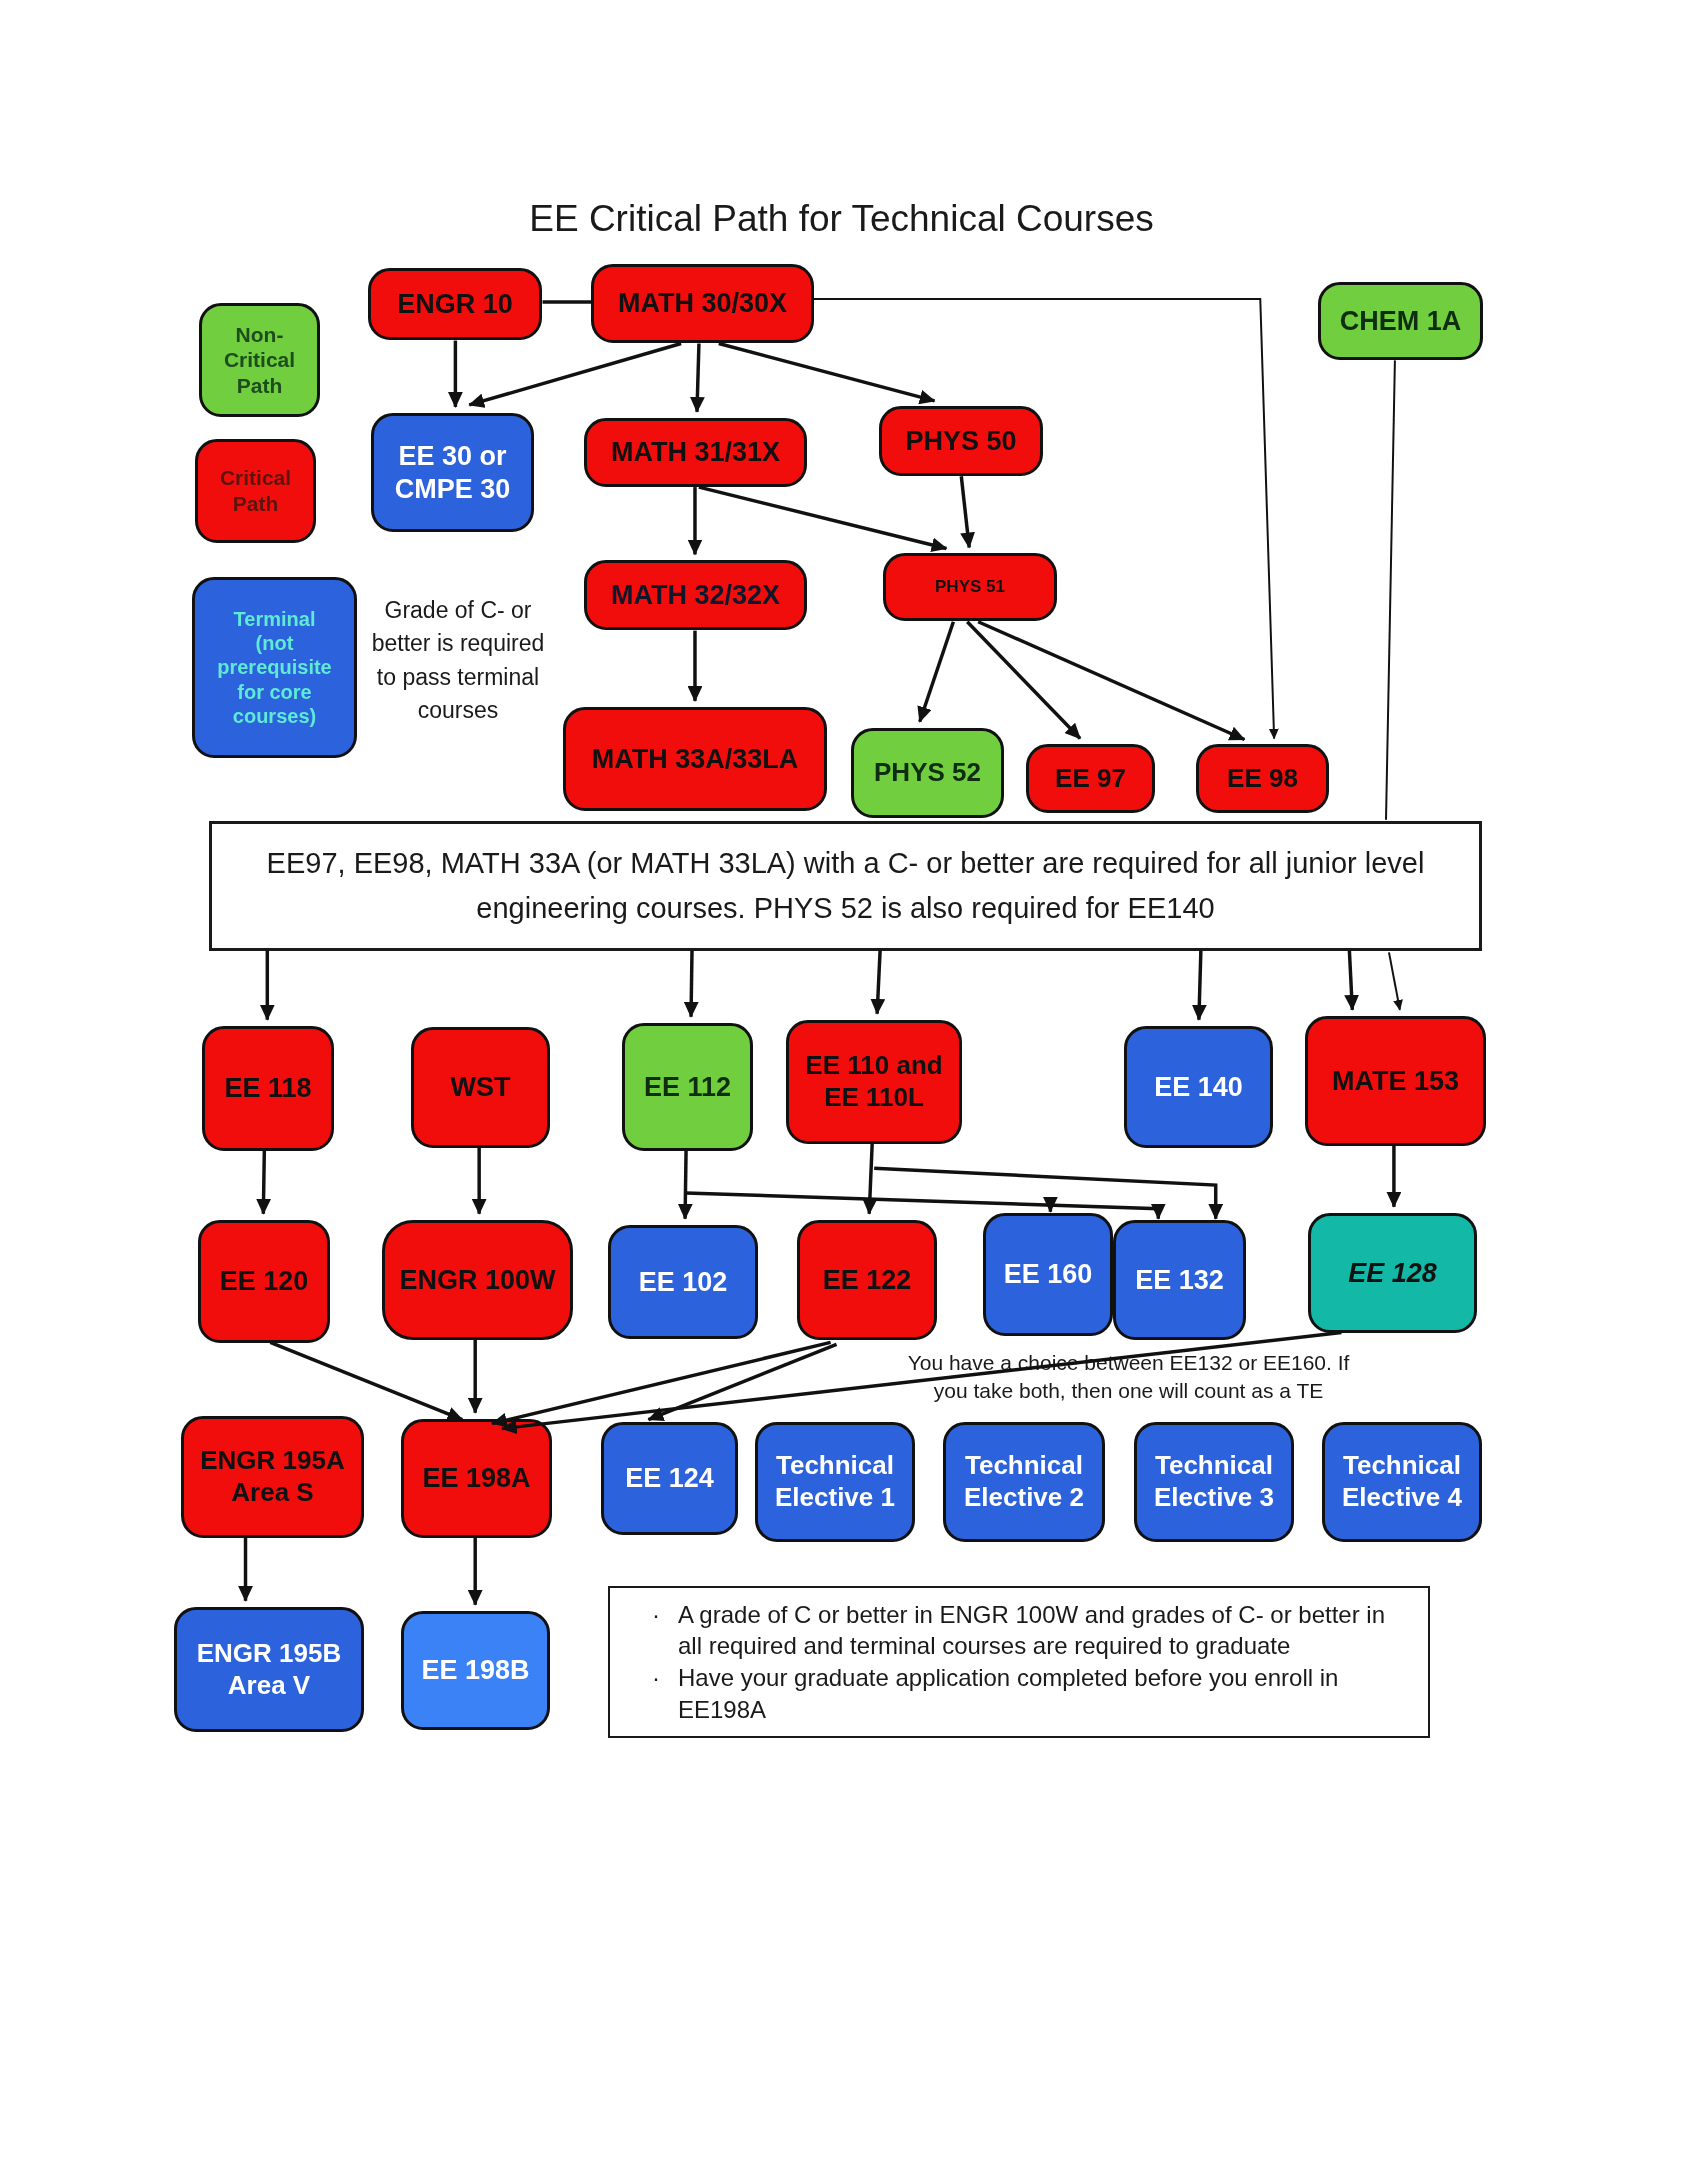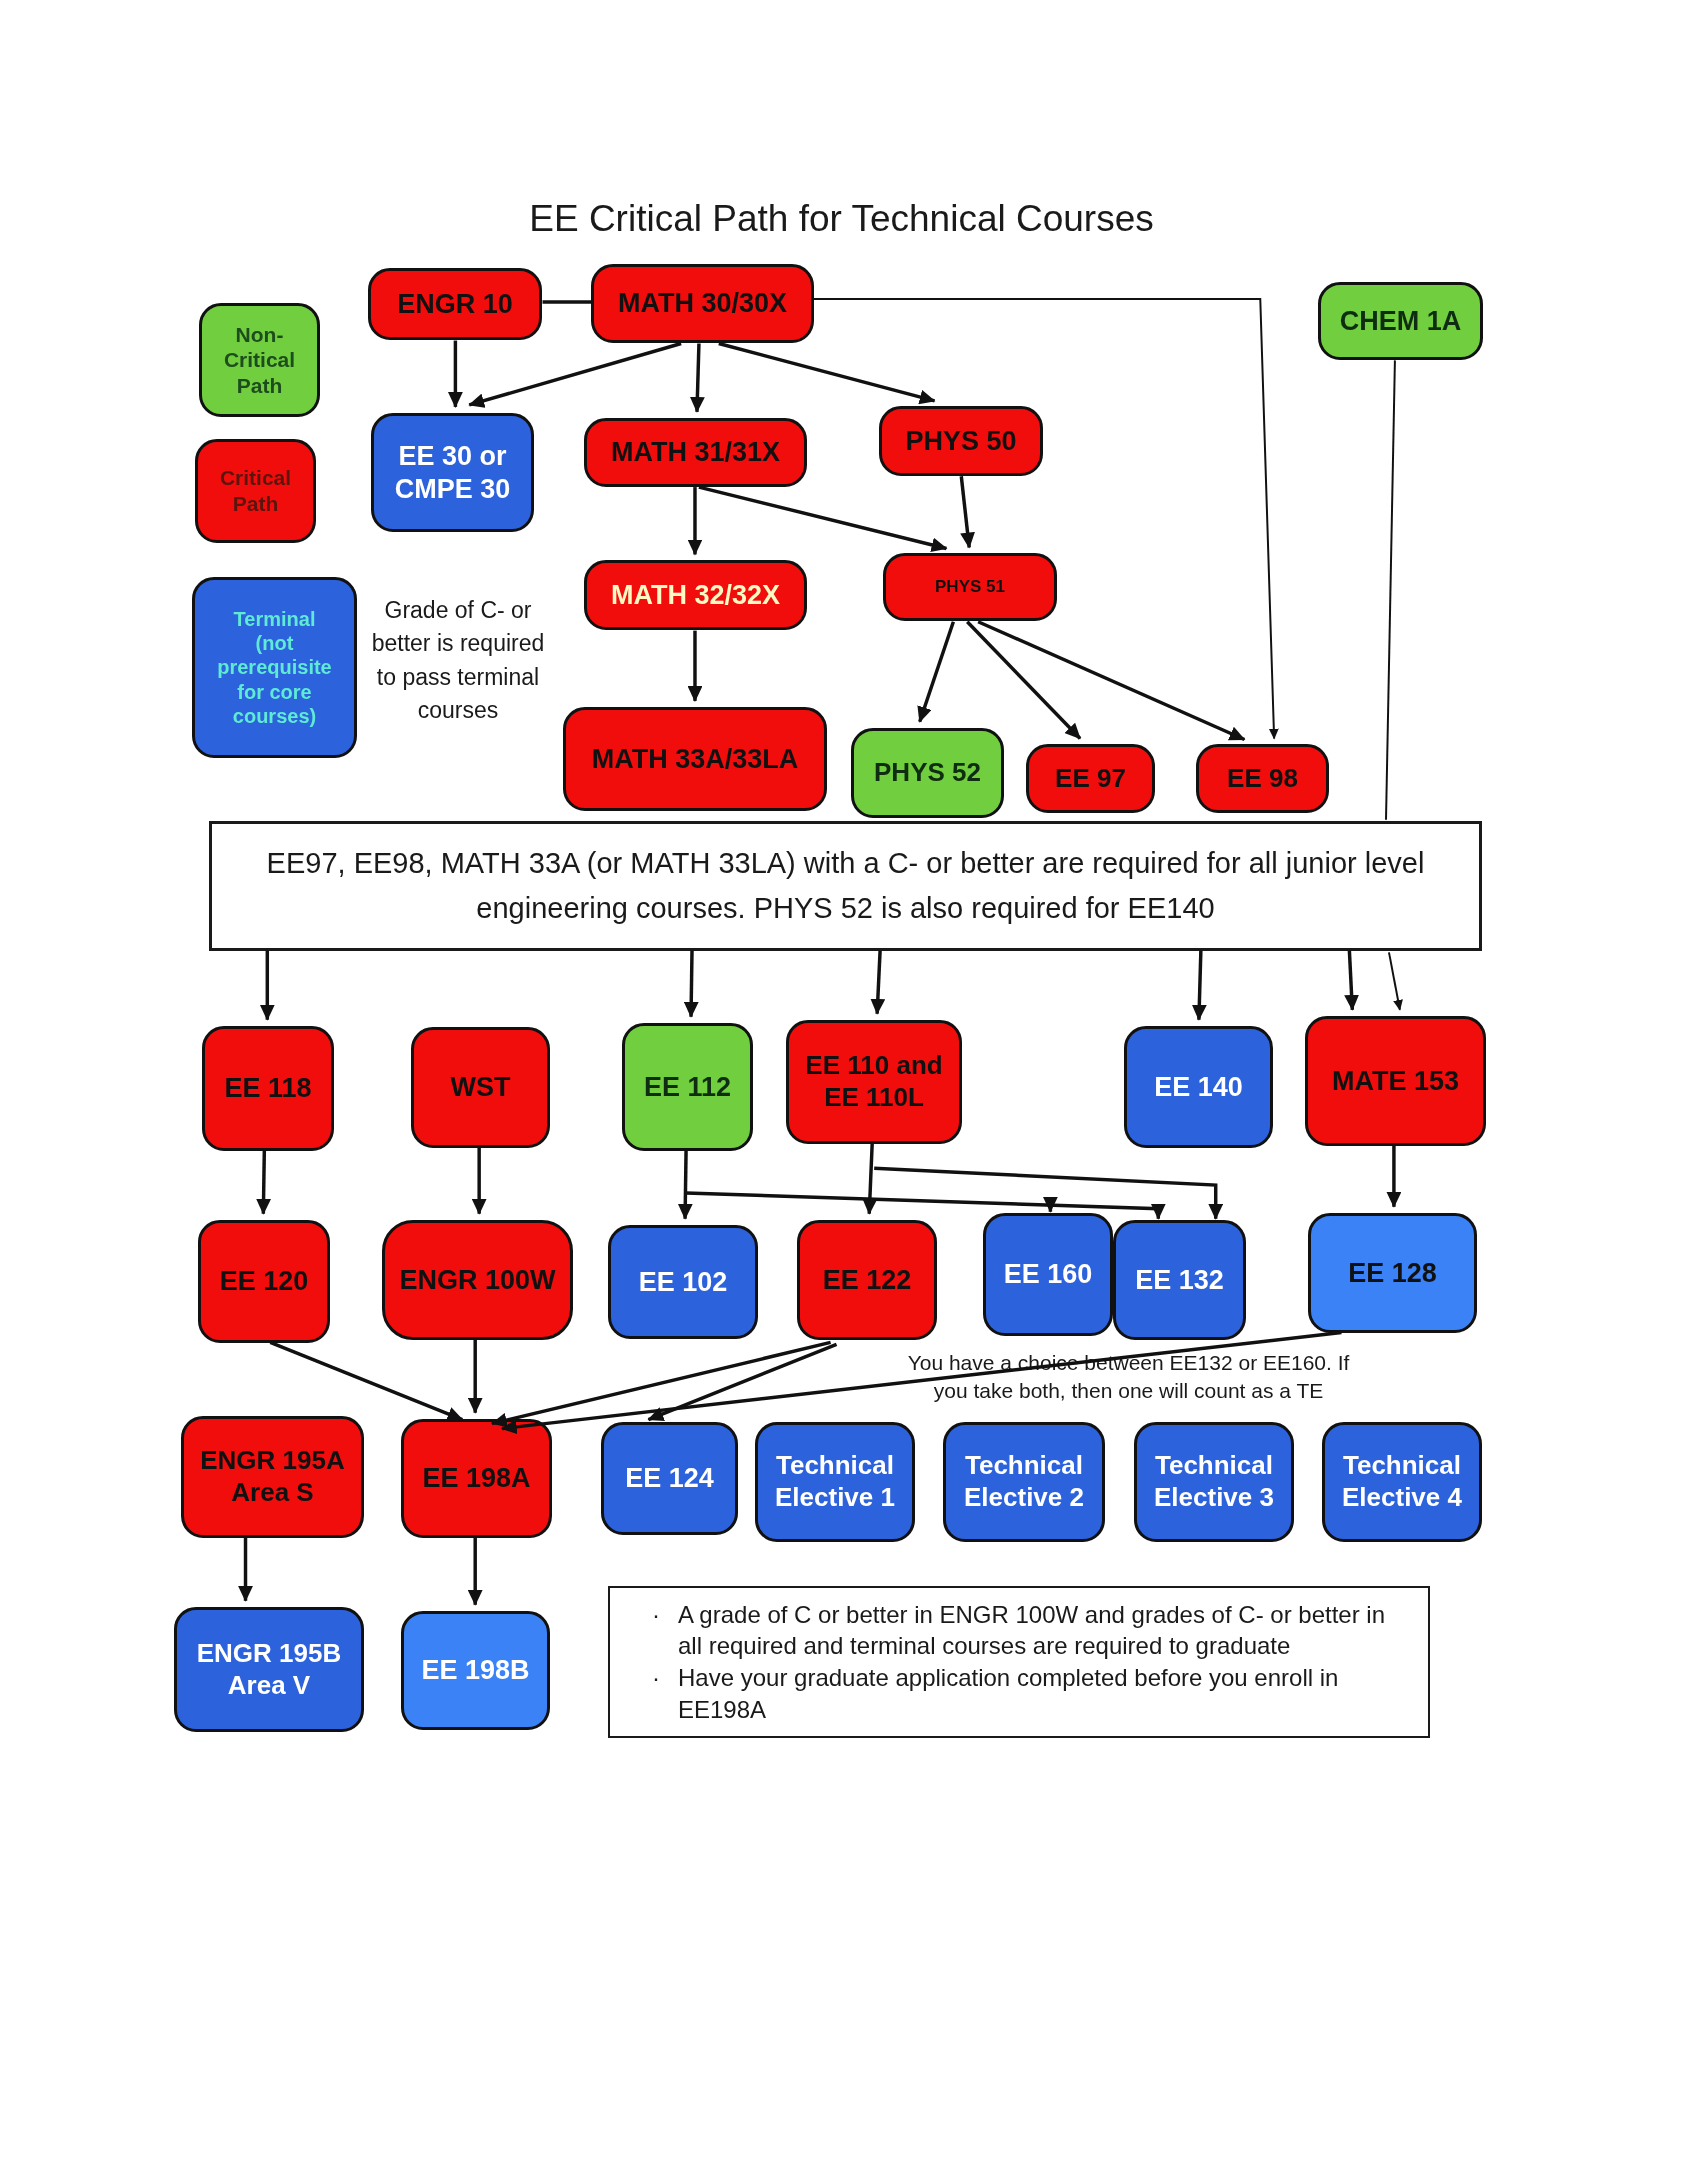--- a/index.html
+++ b/index.html
@@ -74,21 +74,21 @@
       <div class="node" style="left: 371px; top: 413px; width: 163px; height: 119px; background: rgb(44, 98, 220); color: rgb(255, 255, 255); font-size: 27px;">
         <div>EE 30 or</div>
         <div>CMPE 30</div>
       </div>
       <div class="node" style="left: 584px; top: 418px; width: 223px; height: 69px; background: rgb(242, 13, 13); color: rgb(17, 17, 17); font-size: 27px;">
         <div>MATH 31/31X</div>
       </div>
       <div class="node" style="left: 879px; top: 406px; width: 164px; height: 70px; background: rgb(242, 13, 13); color: rgb(17, 17, 17); font-size: 27px;">
         <div>PHYS 50</div>
       </div>
-      <div class="node" style="left: 584px; top: 560px; width: 223px; height: 70px; background: rgb(242, 13, 13); color: #fef9c3; font-size: 27px;">
+      <div class="node" style="left: 584px; top: 560px; width: 223px; height: 70px; background: rgb(242, 13, 13); color: #0f172a; font-size: 27px;">
         <div>MATH 32/32X</div>
       </div>
       <div class="node" style="left: 883px; top: 553px; width: 174px; height: 68px; background: rgb(242, 13, 13); color: rgb(17, 17, 17); font-size: 17px;">
         <div>PHYS 51</div>
       </div>
       <div class="node" style="left: 563px; top: 707px; width: 264px; height: 104px; background: rgb(242, 13, 13); color: rgb(17, 17, 17); font-size: 27px;">
         <div>MATH 33A/33LA</div>
       </div>
       <div class="node" style="left: 851px; top: 728px; width: 153px; height: 90px; background: rgb(113, 206, 63); color: rgb(15, 45, 16); font-size: 26px;">
         <div>PHYS 52</div>
@@ -129,21 +129,21 @@
       </div>
       <div class="node" style="left: 797px; top: 1220px; width: 140px; height: 120px; background: rgb(242, 13, 13); color: rgb(17, 17, 17); font-size: 27px;">
         <div>EE 122</div>
       </div>
       <div class="node" style="left: 983px; top: 1213px; width: 130px; height: 123px; background: rgb(44, 98, 220); color: rgb(255, 255, 255); font-size: 27px;">
         <div>EE 160</div>
       </div>
       <div class="node" style="left: 1113px; top: 1220px; width: 133px; height: 120px; background: rgb(44, 98, 220); color: rgb(255, 255, 255); font-size: 27px;">
         <div>EE 132</div>
       </div>
-      <div class="node" style="left: 1308px; top: 1213px; width: 169px; height: 120px; background: #3b82f6; color: rgb(17, 17, 17); font-size: 27px;">
+      <div class="node" style="left: 1308px; top: 1213px; width: 169px; height: 120px; background: #14b8a6; color: rgb(17, 17, 17); font-size: 27px; font-style: italic;">
         <div>EE 128</div>
       </div>
       <div class="node" style="left: 181px; top: 1416px; width: 183px; height: 122px; background: rgb(242, 13, 13); color: rgb(17, 17, 17); font-size: 26px;">
         <div>ENGR 195A</div>
         <div>Area S</div>
       </div>
       <div class="node" style="left: 401px; top: 1419px; width: 151px; height: 119px; background: rgb(242, 13, 13); color: rgb(17, 17, 17); font-size: 27px;">
         <div>EE 198A</div>
       </div>
       <div class="node" style="left: 601px; top: 1422px; width: 137px; height: 113px; background: rgb(44, 98, 220); color: rgb(255, 255, 255); font-size: 27px;">

